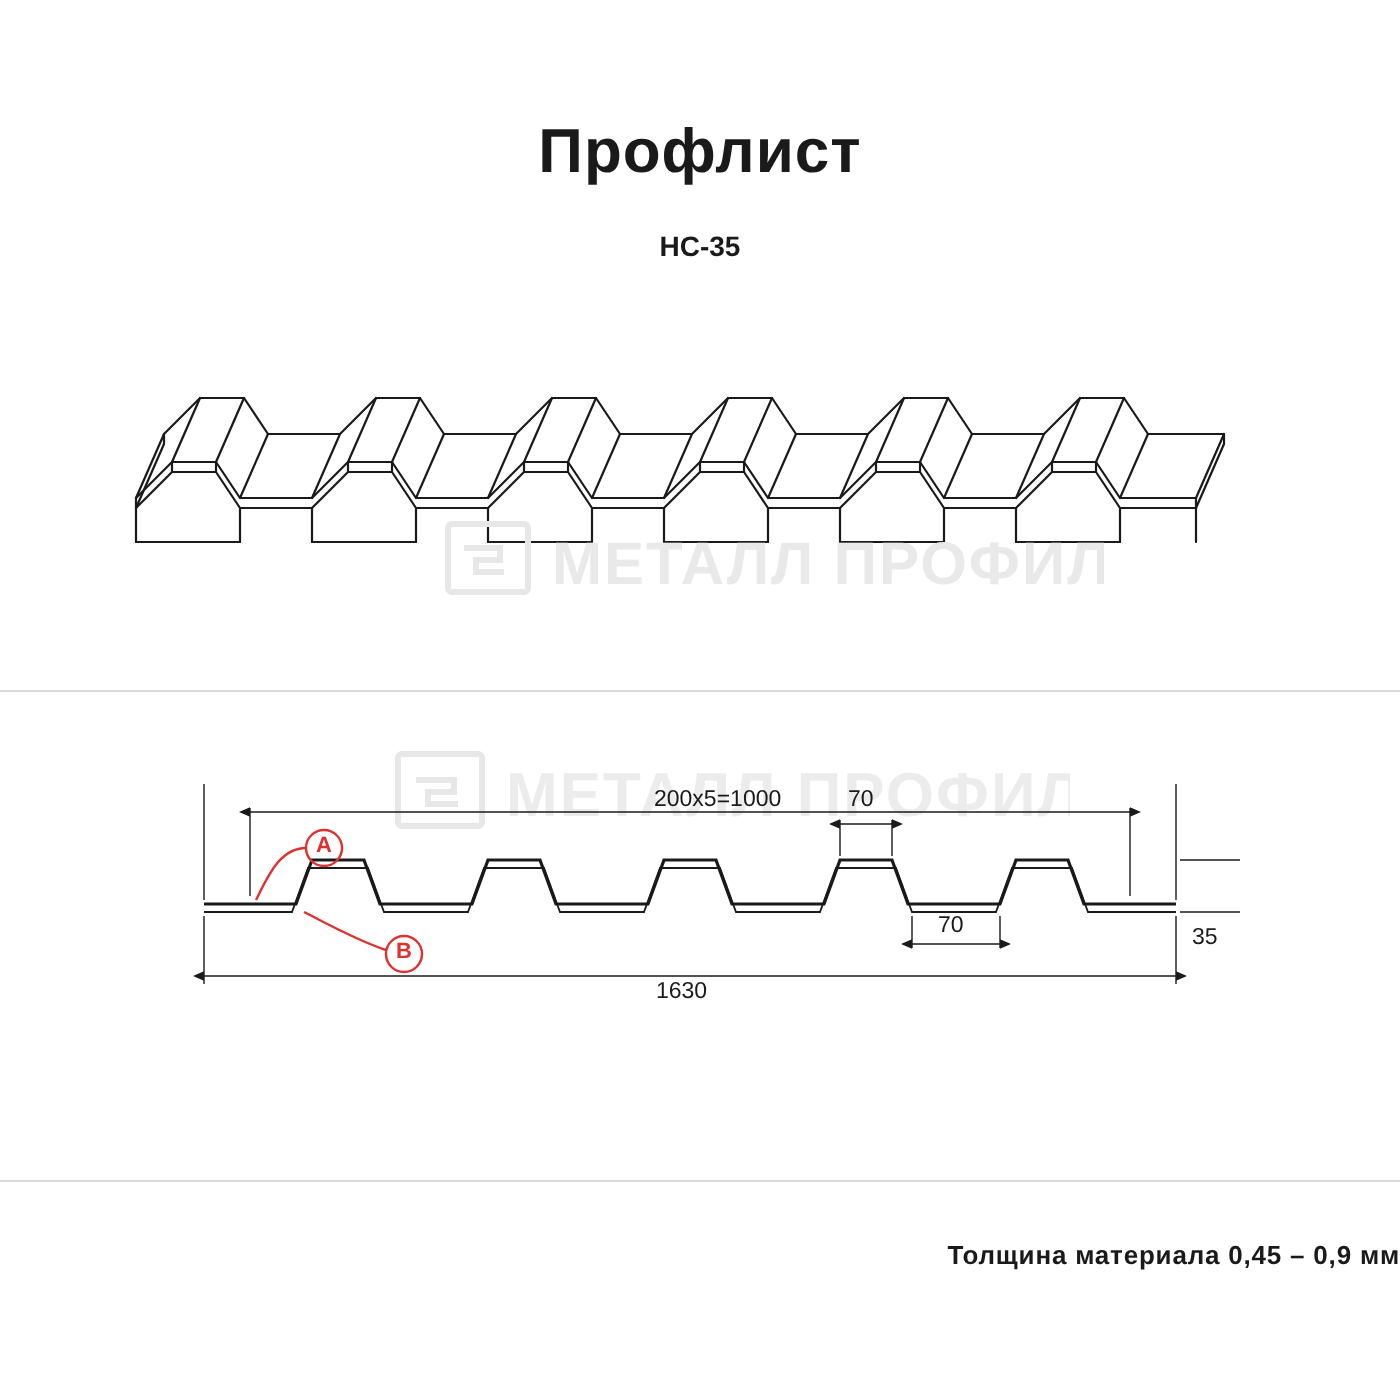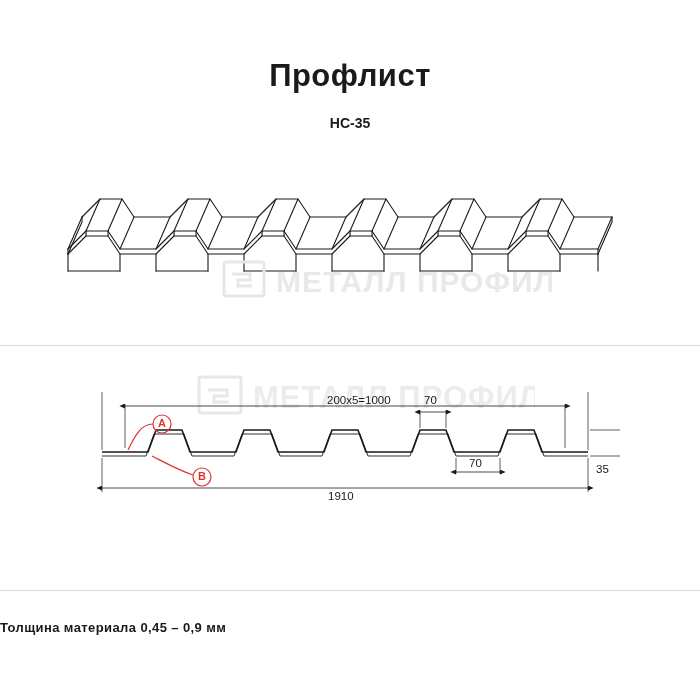--- a/index.html
+++ b/index.html
@@ -40,21 +40,21 @@
     font-size: 14px;
     font-weight: bold;
     color: #1a1a1a;
     margin-top: 13px;
   }
   .footer-note {
     position: absolute;
     top: 620px;
     left: 0;
     width: 700px;
-    text-align: left;
+    text-align: right;
     font-size: 13px;
     font-weight: bold;
     letter-spacing: 0.4px;
     color: #1a1a1a;
   }
   .divider {
     position: absolute;
     left: 0;
     width: 700px;
     height: 1px;
@@ -222,21 +222,21 @@
         <path d="M63 44 C 50 44, 44 58, 38 70" fill="none" stroke="#e03030" stroke-width="1.2"></path>
         <circle cx="112" cy="97" r="9" fill="none" stroke="#e03030" stroke-width="1.2"></circle>
         <path d="M103 95 C 88 90, 74 82, 62 76" fill="none" stroke="#e03030" stroke-width="1.2"></path>
       </g>
     </svg>
 
     <div style="position:absolute; top:0; left:0; width:530px; height:130px; pointer-events:none;">
       <div style="position:absolute; left:205px; top:14px; font-size:11.5px; color:#1a1a1a;margin-left:32px;">200x5=1000</div>
       <div style="position:absolute; left:334px; top:14px; font-size:11.5px; color:#1a1a1a;">70</div>
       <div style="position:absolute; left:379px; top:77px; font-size:11.5px; color:#1a1a1a;">70</div>
-      <div style="position:absolute; left:238px; top:110px; font-size:11.5px; color:#1a1a1a;">1910</div>
+      <div style="position:absolute; left:238px; top:110px; font-size:11.5px; color:#1a1a1a;">1630</div>
       <div style="position:absolute; left:506px; top:55px; font-size:11.5px; color:#1a1a1a;margin-top:28px;">35</div>
       <div style="position:absolute; left:68px; top:37px; font-size:11px; font-weight:bold; color:#e03030;">A</div>
       <div style="position:absolute; left:108px; top:90px; font-size:11px; font-weight:bold; color:#e03030;">B</div>
     </div>
   </div>
 
   <div class="divider d2"></div>
 
   <div class="footer-note">Толщина материала 0,45 – 0,9 мм</div>
 

